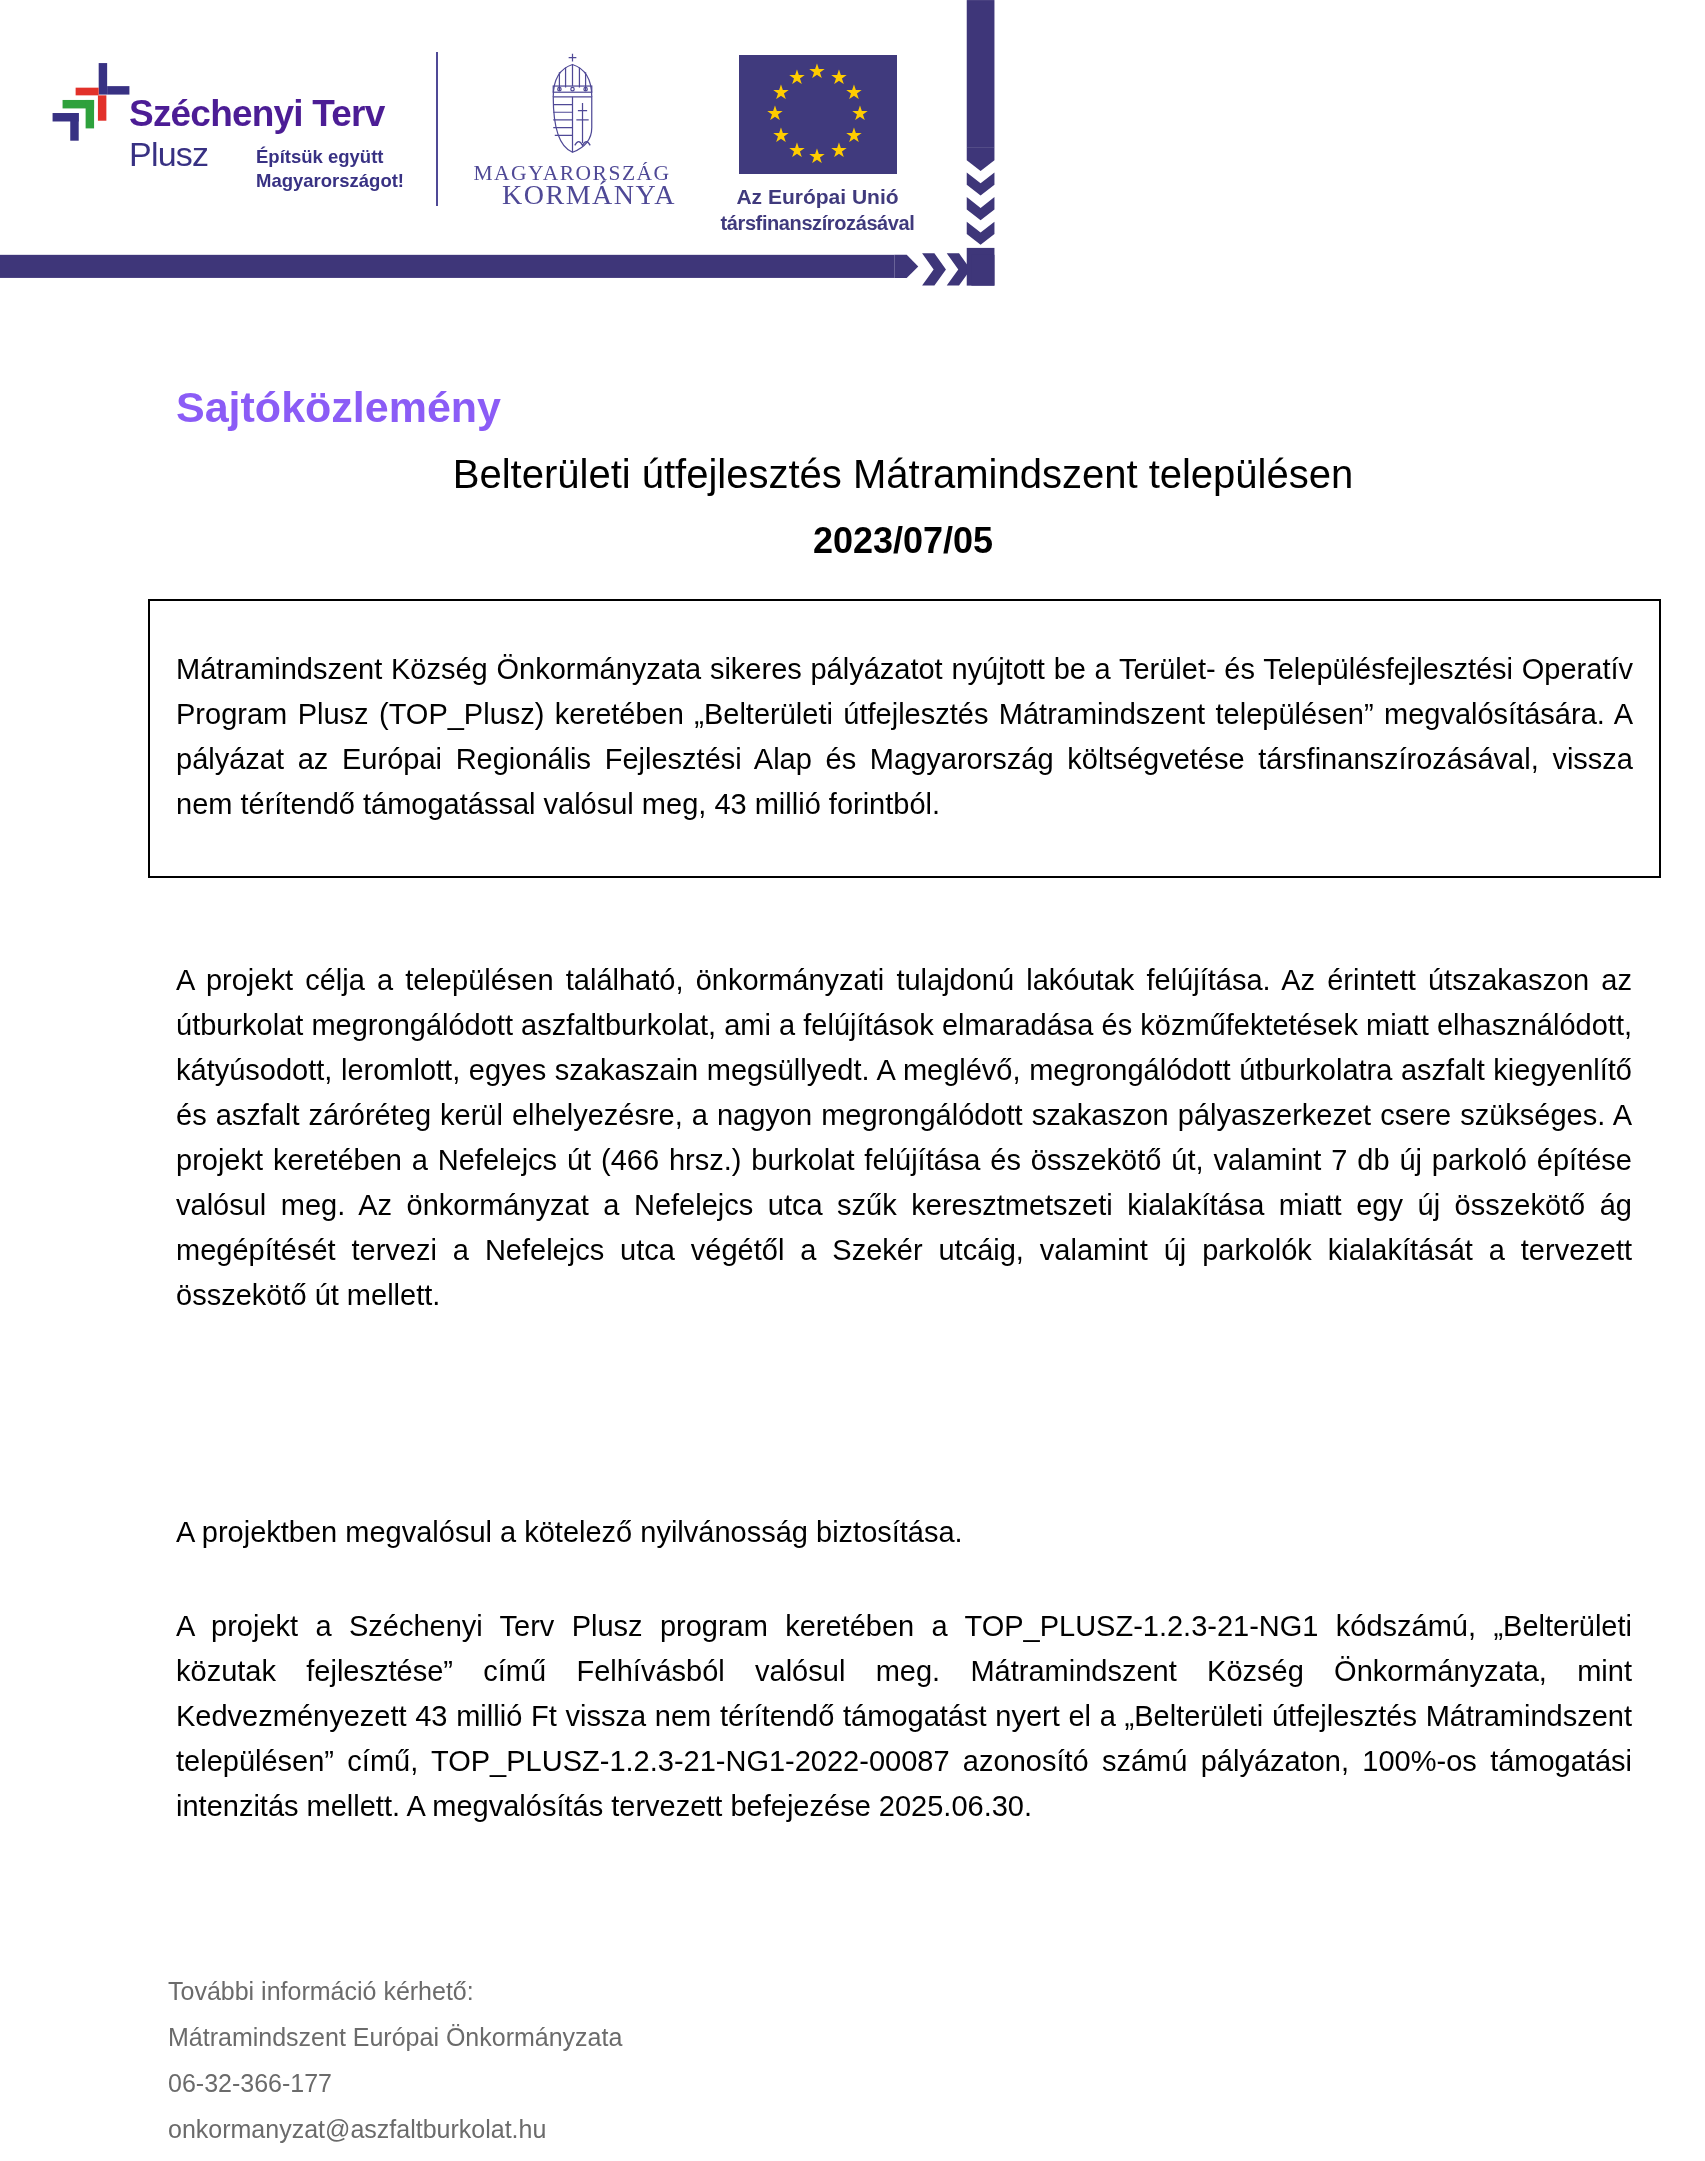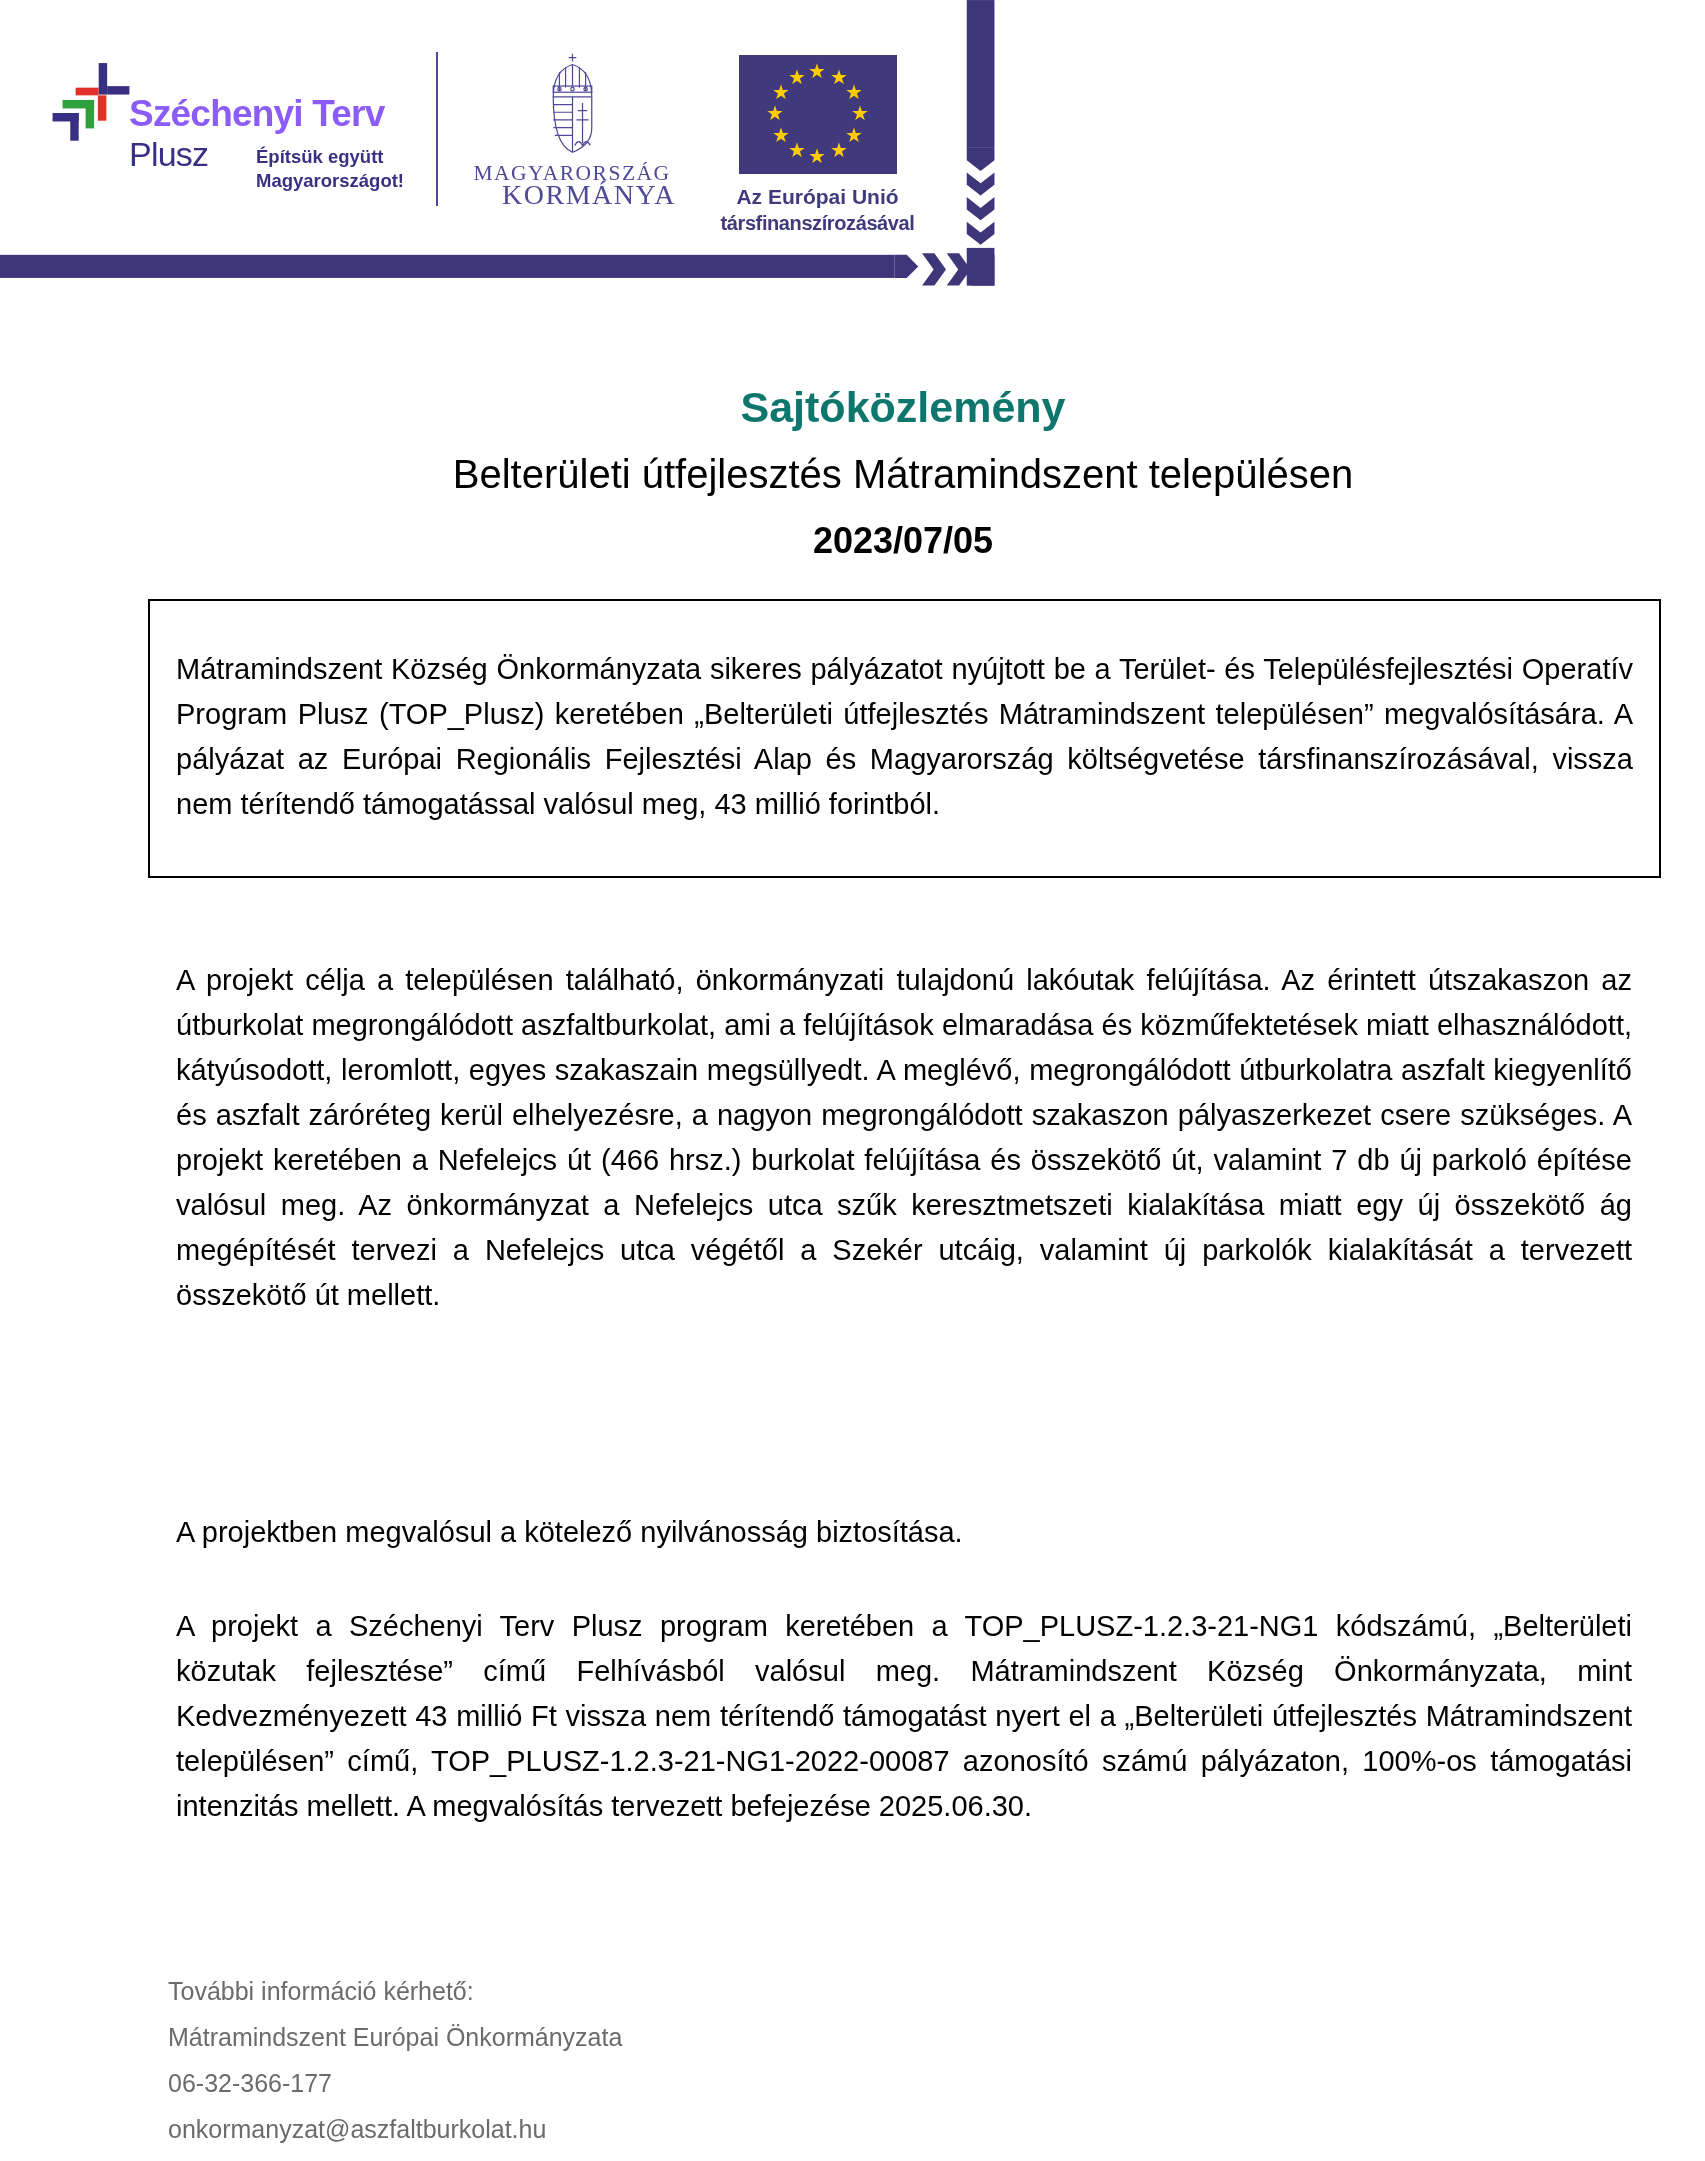--- a/index.html
+++ b/index.html
@@ -10,42 +10,42 @@
     font-family:"Liberation Sans","DejaVu Sans",sans-serif;
     overflow:hidden;
   }
   .abs{position:absolute;}
 
   
   #deco{left:0;top:0;}
 
   
   #szt-mark{left:51px;top:60px;}
-  #szt-line1{left:129px;top:94px;font-size:37px;font-weight:bold;letter-spacing:-0.8px;color:#8b5cf6;line-height:40px;white-space:nowrap;}
+  #szt-line1{left:129px;top:94px;font-size:37px;font-weight:bold;letter-spacing:-0.8px;color:#4c1d95;line-height:40px;white-space:nowrap;}
   #szt-line2{left:129px;top:136px;font-size:34px;font-weight:normal;letter-spacing:-0.8px;color:#383183;line-height:37px;white-space:nowrap;}
   #szt-tagline{left:232px;top:145px;font-size:18.5px;font-weight:bold;color:#383183;line-height:24px;white-space:nowrap;margin-left:24px;}
 
   
   #logo-divider{left:436px;top:52px;width:2.3px;height:154px;background:#4F4996;}
 
   
   #gov-arms{left:544px;top:52px;}
   .gov-text{font-family:"Liberation Serif","DejaVu Serif",serif;color:#4F4996;text-align:center;white-space:nowrap;}
   #gov-line1{left:472px;top:160px;width:200px;font-size:21.5px;letter-spacing:1.5px;line-height:26px;}
   #gov-line2{left:489px;top:183px;width:200px;font-size:28px;letter-spacing:1.5px;line-height:24.6px;}
 
   
   #eu-flag{left:739px;top:55px;width:158px;height:119px;background:#403A7D;}
   .eu-star{position:absolute;color:#FFCC00;font-size:20px;transform:translate(-50%,-54%);line-height:20px;}
   .eu-text{color:#403A7D;font-weight:bold;text-align:center;white-space:nowrap;}
   #eu-line1{left:710px;top:184px;width:215px;font-size:21px;line-height:26px;}
   #eu-line2{left:710px;top:210px;width:215px;font-size:20px;line-height:26px;letter-spacing:-0.4px;}
 
   
-  #doc-title{left:176px;top:382px;width:1454px;text-align:center;font-size:43px;font-weight:bold;line-height:51px;color:#0f766e;}
+  #doc-title{left:176px;top:382px;width:1454px;font-size:43px;font-weight:bold;line-height:51px;color:#8b5cf6;}
   #doc-subtitle{left:176px;top:450px;width:1454px;text-align:center;font-size:40px;line-height:48px;color:#000;}
   #doc-date{left:176px;top:519px;width:1454px;text-align:center;font-size:36px;font-weight:bold;line-height:44px;color:#000;}
 
   #lead-box{left:148px;top:599px;width:1513px;height:279px;border:2.3px solid #000;box-sizing:border-box;padding:46px 26px 0 26px;}
   #lead-box p{margin:0;}
 
   .body-text{font-size:29px;line-height:45px;text-align:justify;margin:0;color:#000;}
   #block1{left:176px;top:958px;width:1456px;}
   #block2{left:176px;top:1510px;width:1456px;}
   #block3{left:176px;top:1604px;width:1456px;}

